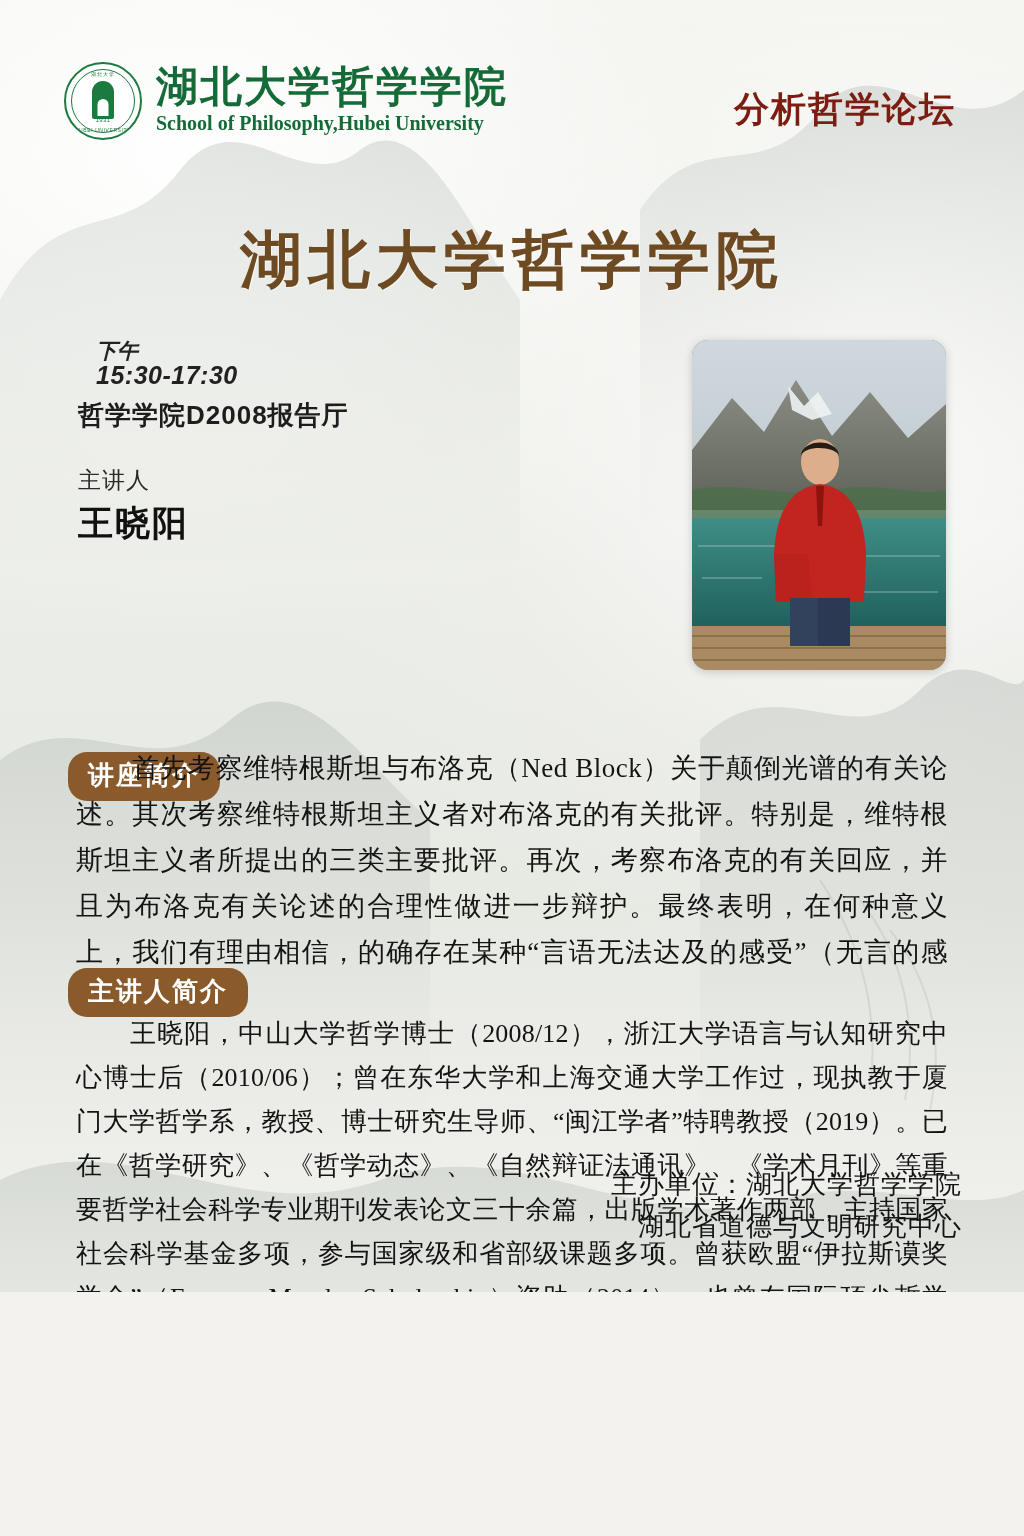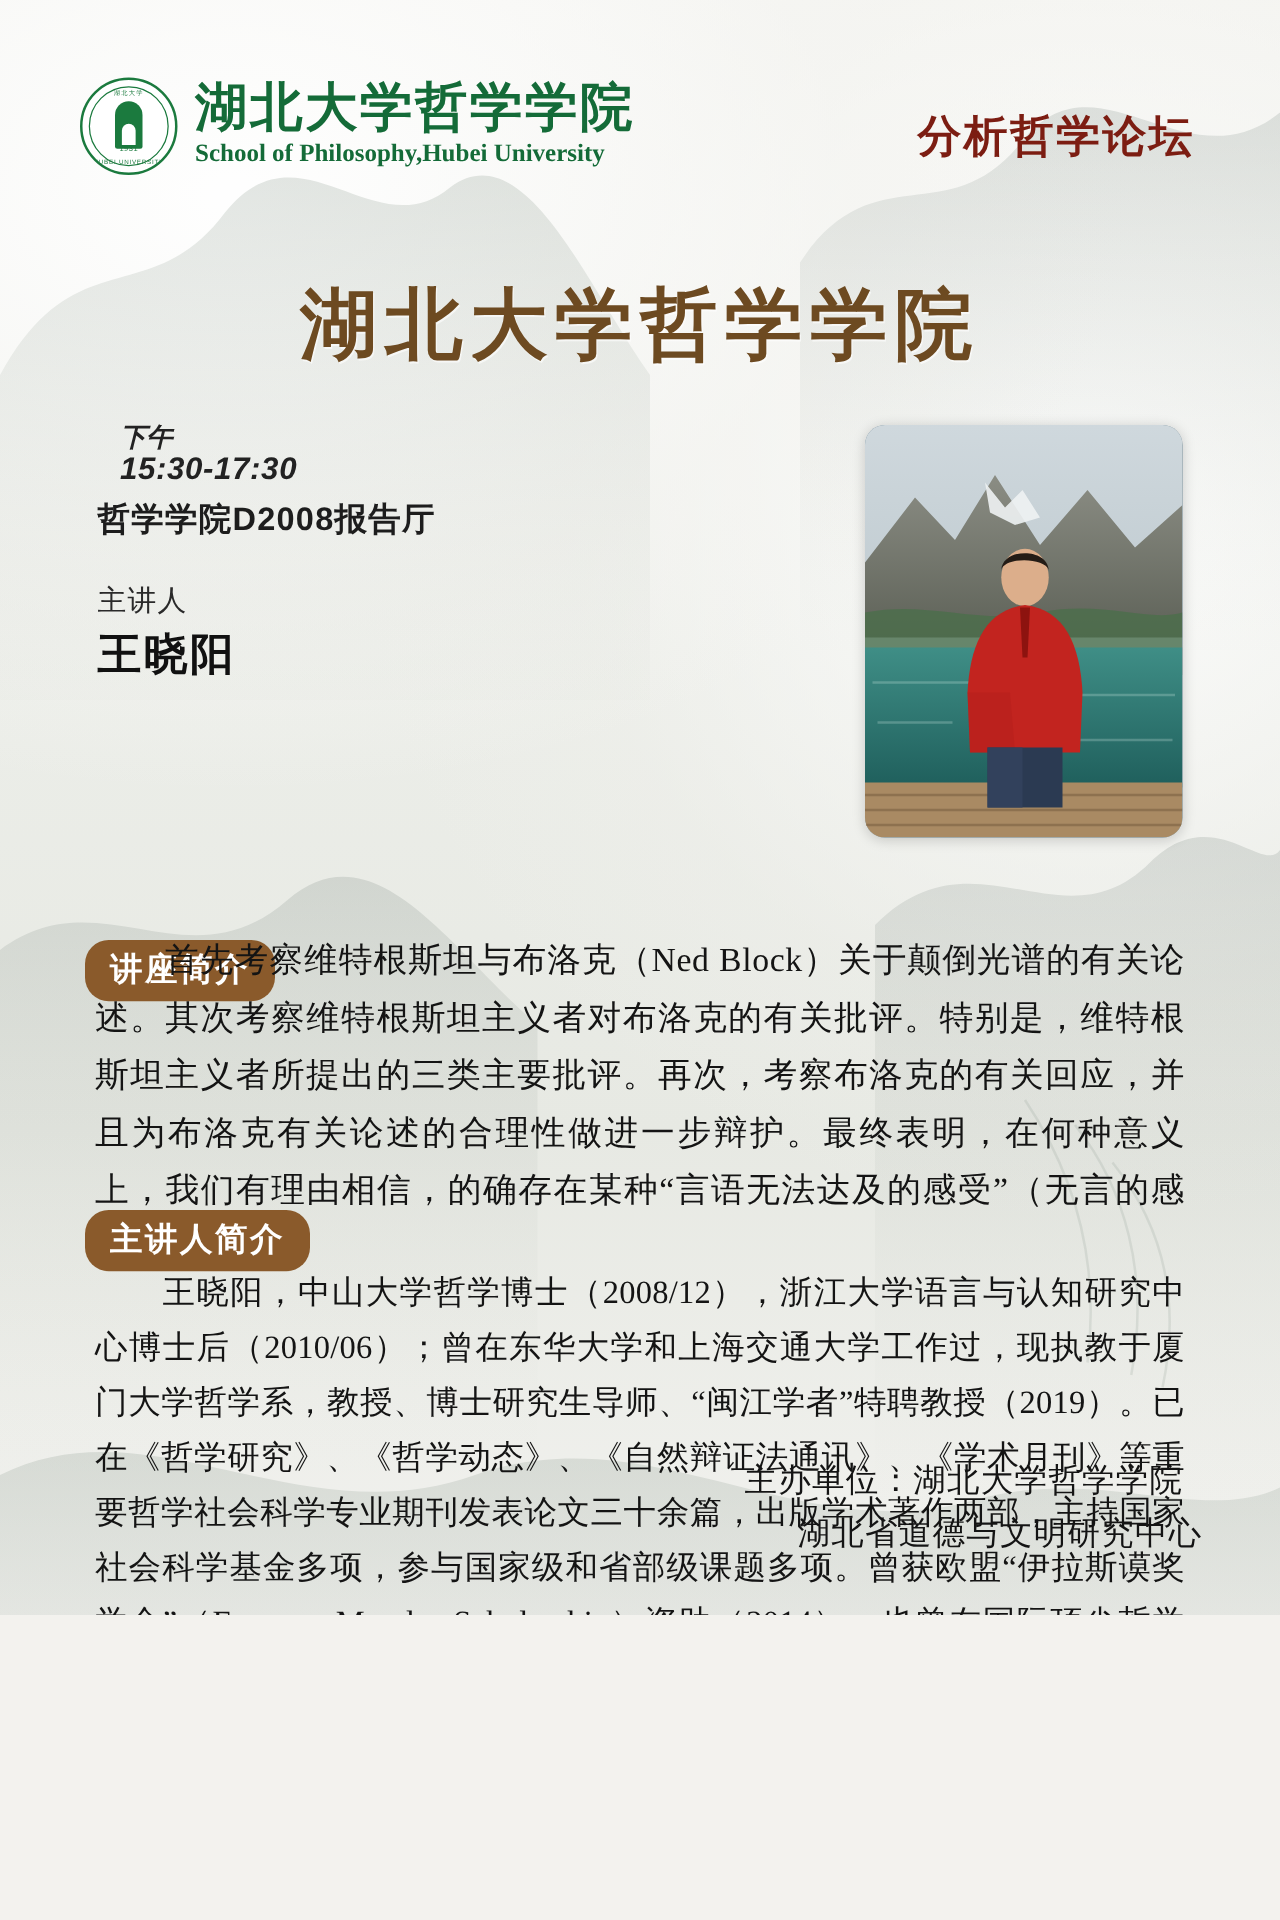--- a/index.html
+++ b/index.html
@@ -278,21 +278,21 @@
     line-height: 44px;
     letter-spacing: 0.2px;
     text-indent: 54px;
   }
 
   
   .footer {
     position: absolute;
     right: 62px;
     bottom: 44px;
-    text-align: center;
+    text-align: right;
     font-family: "Liberation Serif", serif;
     font-size: 26px;
     line-height: 42px;
     color: #141414;
     letter-spacing: 1px;
   }
   .footer .line2 { padding-left: 58px; }
 </style>
 </head>
 <body>

